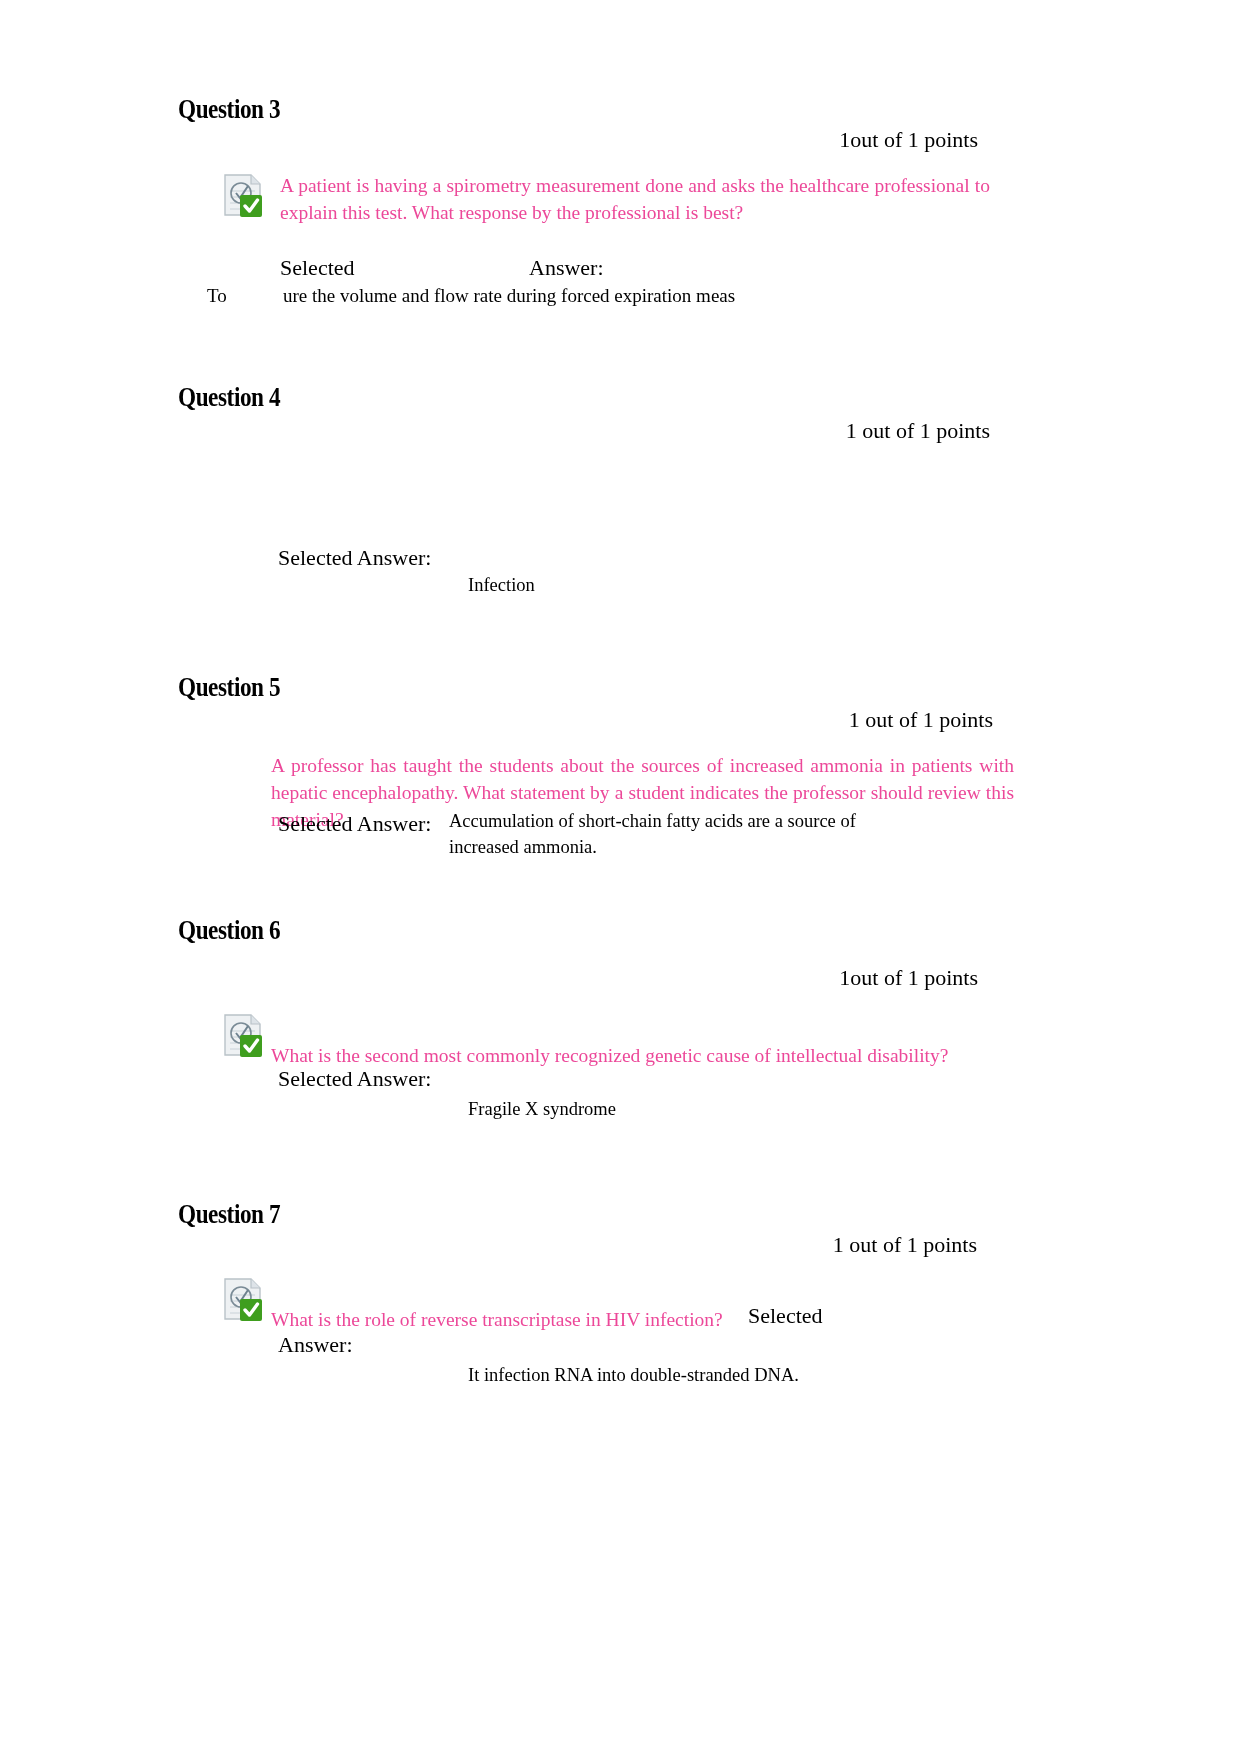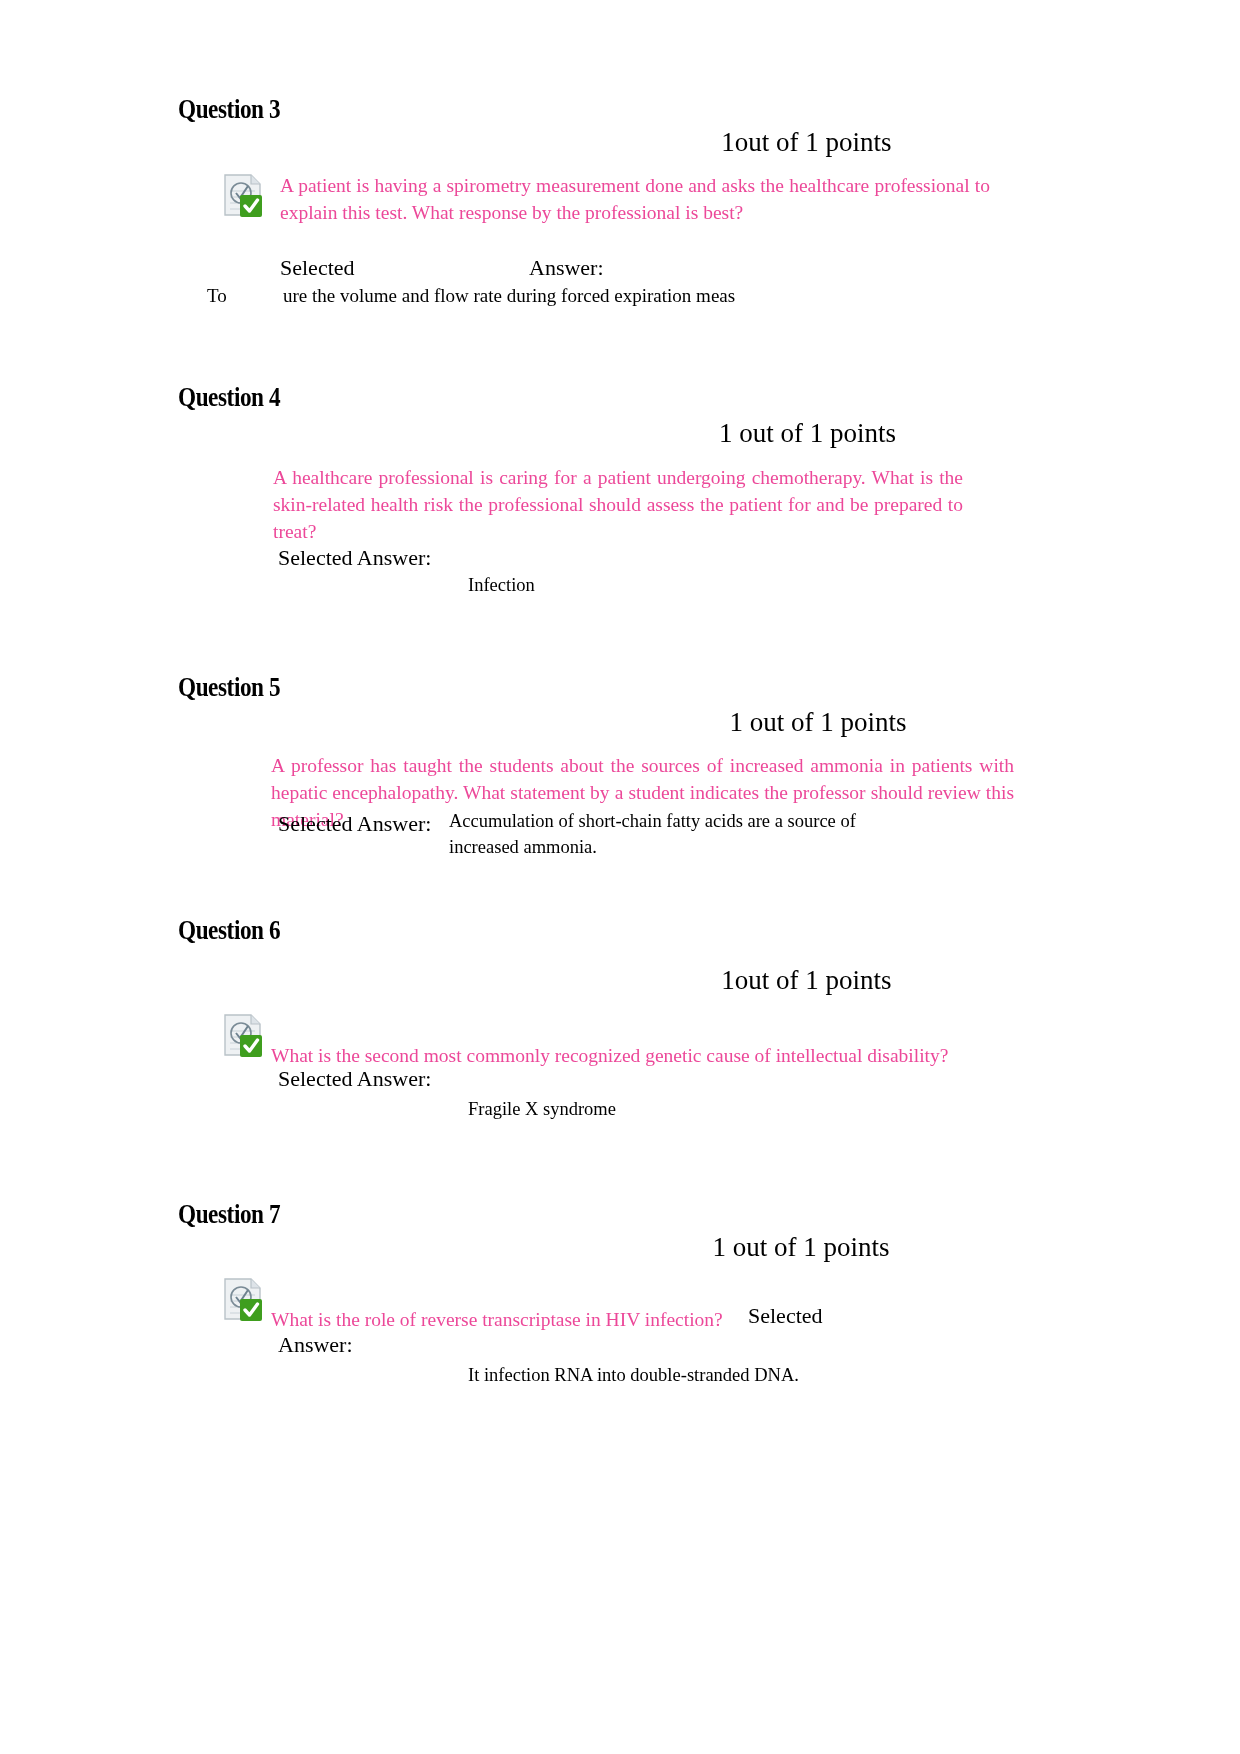--- a/index.html
+++ b/index.html
@@ -32,23 +32,23 @@
     font-size: 27px;
     letter-spacing: -0.5px;
     transform: scaleX(0.86);
     transform-origin: left center;
     white-space: nowrap;
   }
 
   
   .q-points {
     position: absolute;
-    font-size: 27px;
+    font-size: 22px;
     white-space: nowrap;
-    text-align: center;
+    text-align: right;
   }
 
   
   .q-body {
     position: absolute;
     font-size: 19.5px;
     line-height: 27px;
     text-align: justify;
     color: #ec4899;
   }
@@ -109,21 +109,20 @@
   <div class="sel-label" style="left:265px; top:255px;">Selected</div>
   <div class="sel-label" style="left:514px; top:255px;">Answer:</div>
 
   <div class="ans-inline" style="left:192px; top:283px;">To</div>
   <div class="ans-inline" style="left:268px; top:283px; width:640px;">ure the volume and flow rate during forced expiration meas</div>
 
   <div class="q-head" style="left:163px; top:382px;">Question 4</div>
 
   <div class="q-points" style="left:610px; top:418px; width:365px;">1 out of 1 points</div>
 
-  <div class="q-body" style="left:258px; top:464px; width:690px;">A healthcare professional is caring for a patient undergoing chemotherapy. What is the skin-related health risk the professional should assess the patient for and be prepared to treat?</div>
 
   <div class="sel-label" style="left:263px; top:545px;">Selected Answer:</div>
 
   <div class="ans-val" style="left:453px; top:572px; width:420px;">Infection</div>
 
   <div class="q-head" style="left:163px; top:672px;">Question 5</div>
 
   <div class="q-points" style="left:628px; top:707px; width:350px;">1 out of 1 points</div>
 
   <div class="q-body" style="left:256px; top:752px; width:743px;">A professor has taught the students about the sources of increased ammonia in patients with hepatic encephalopathy. What statement by a student indicates the professor should review this material?</div>

